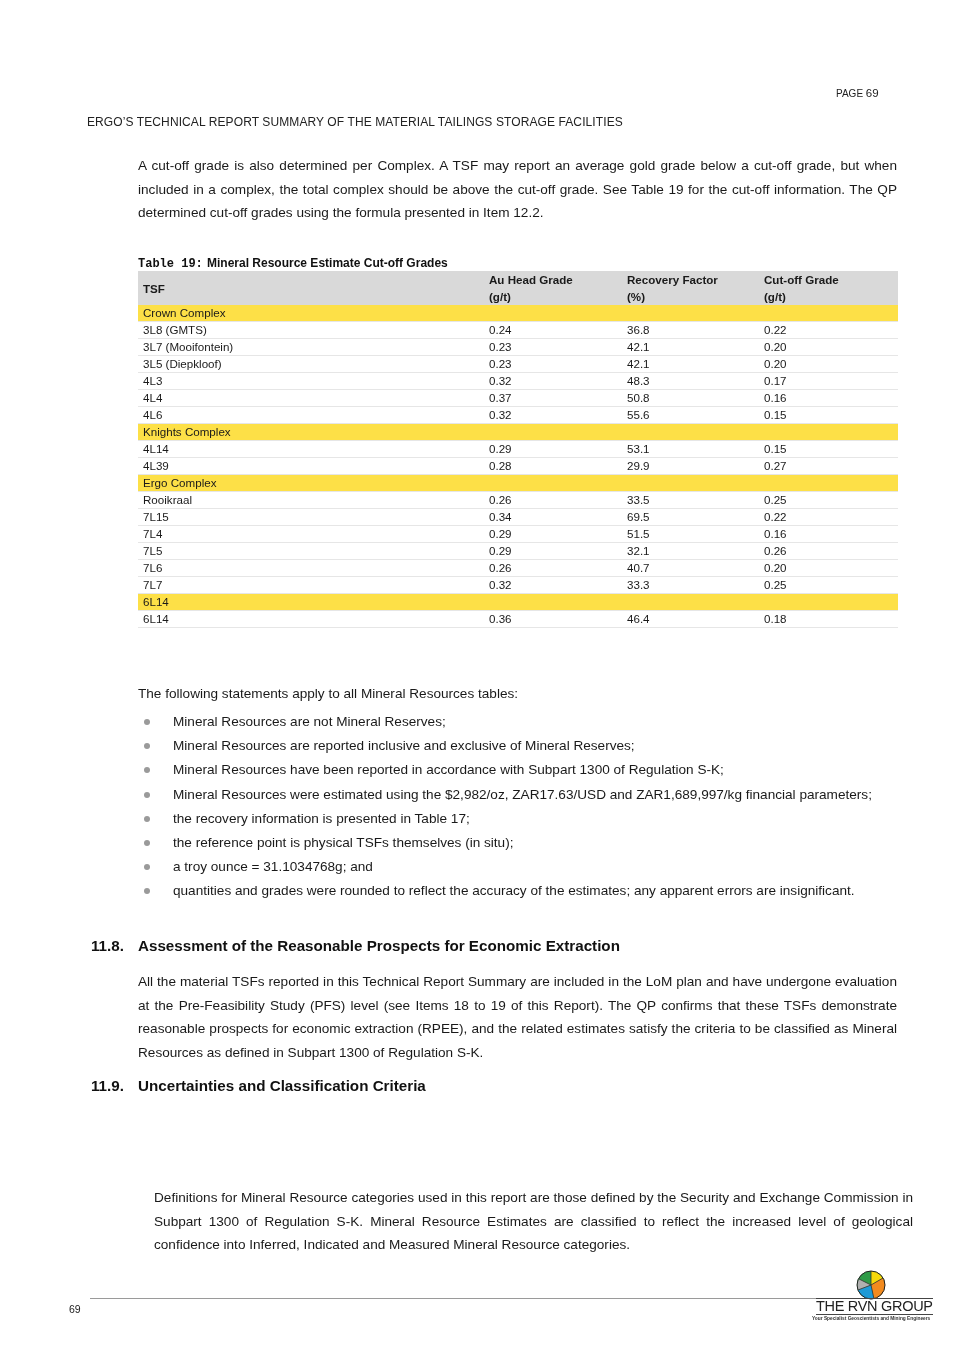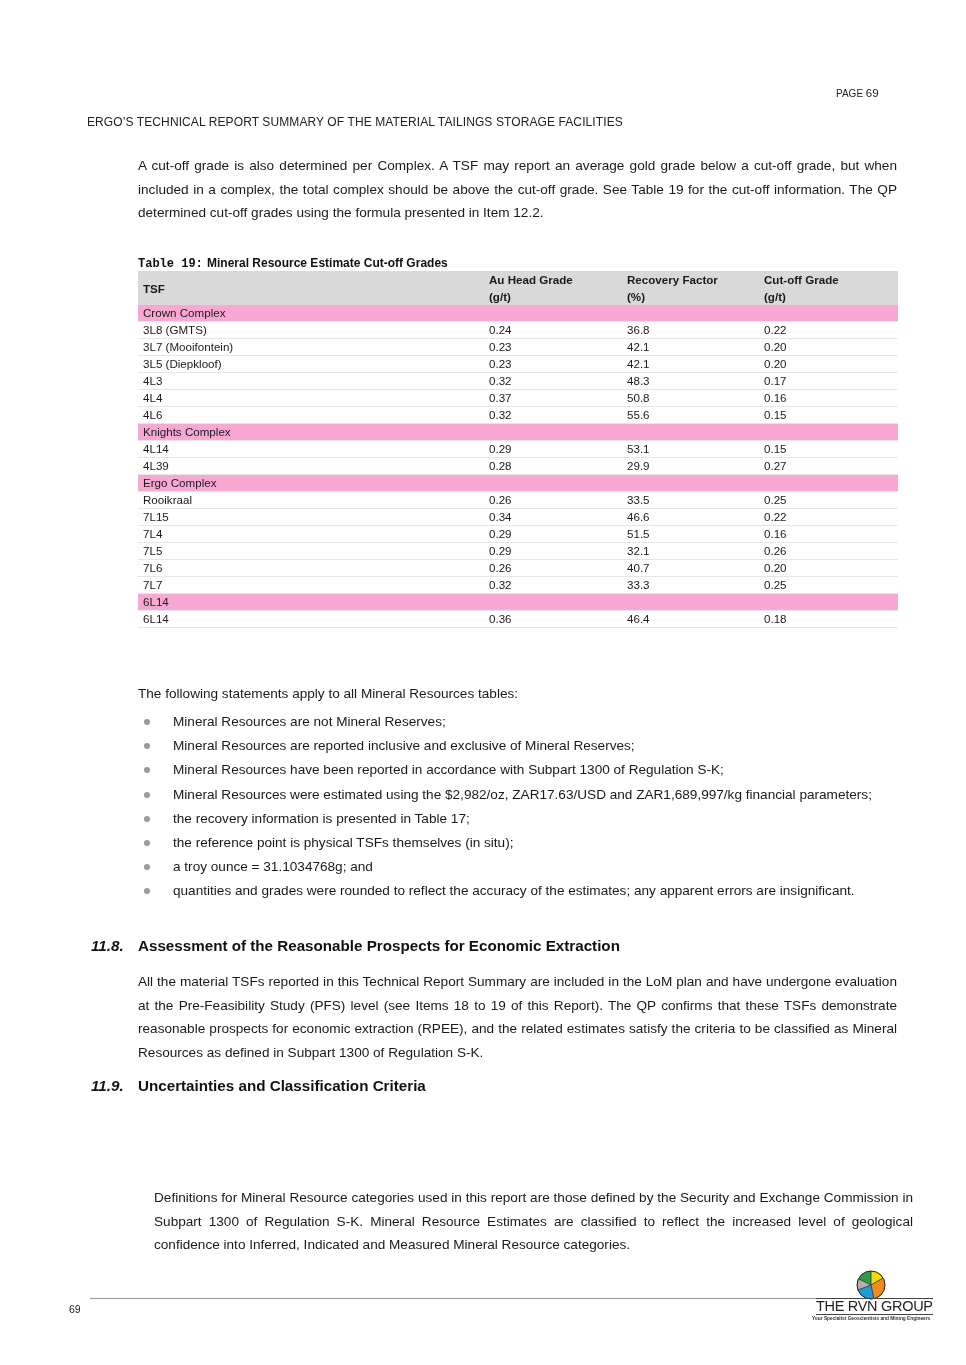--- a/index.html
+++ b/index.html
@@ -7,29 +7,29 @@
   .hdr-title { position: absolute; left: 87px; top: 95px; font-size: 12px; letter-spacing: 0.1px; color: #222; margin-top: 20px; }
   .hdr-page { position: absolute; left: 836px; top: 87px; font-size: 10px; color: #222; }
   .hdr-page .num { font-size: 11.5px; }
   .para { position: absolute; left: 138px; width: 759px; font-size: 13.6px; line-height: 23.5px; text-align: justify; color: #1a1a1a; }
   .caption { position: absolute; left: 138px; top: 256px; font-size: 12px; font-weight: bold; color: #111; }
   .caption .lbl { display: inline-block; width: 69px; font-family: Liberation Mono, monospace; }
   table.t19 { position: absolute; left: 138px; top: 271px; width: 760px; border-collapse: collapse; font-size: 11.6px; color: #1a1a1a; }
   table.t19 th { background: #d9d9d9; font-weight: bold; text-align: left; vertical-align: top; padding: 0 5px; line-height: 17px; }
   table.t19 th.tsf { vertical-align: middle; }
   table.t19 td { padding: 0 5px; height: 16px; line-height: 16px; border-bottom: 1px solid #e6e6e6; }
-  table.t19 tr.group td { background: #f9a8d4; }
+  table.t19 tr.group td { background: #fde047; }
   table.t19 col.c1 { width: 346px; }
   table.t19 col.c2 { width: 138px; }
   table.t19 col.c3 { width: 137px; }
   ul.bul { position: absolute; left: 138px; top: 710px; width: 759px; margin: 0; padding: 0; list-style: none; font-size: 13.6px; line-height: 24.2px; }
   ul.bul li { position: relative; padding-left: 35px; text-align: justify; }
   ul.bul li .dot { position: absolute; left: 6px; top: 9px; width: 6px; height: 6px; border-radius: 50%; background: #9a9a9a; }
   .sec { position: absolute; left: 91px; font-size: 15.2px; font-weight: bold; color: #111; }
-  .sec .no { display: inline-block; width: 47px; font-style: italic; }
+  .sec .no { display: inline-block; width: 47px; }
   .foot-line { position: absolute; left: 90px; top: 1298px; width: 835px; height: 1px; background: #9a9a9a; }
   .foot-num { position: absolute; left: 69px; top: 1303px; font-size: 10.5px; color: #222; }
   .logo { position: absolute; left: 812px; top: 1270px; width: 122px; height: 54px; }
   .logo .circle { position: absolute; left: 44px; top: 0; width: 30px; height: 30px; }
   .logo .name { position: absolute; left: 4px; top: 28px; font-size: 14.5px; letter-spacing: -0.3px; color: #222; border-top: 1px solid #444; border-bottom: 1px solid #444; line-height: 15px; white-space: nowrap; }
   .logo .tag { position: absolute; left: 0; top: 46px; font-size: 4.8px; font-weight: bold; color: #333; white-space: nowrap; }
 </style>
 </head>
 <body>
 
@@ -122,21 +122,21 @@
       </tr>
       <tr>
         <td>Rooikraal</td>
         <td>0.26</td>
         <td>33.5</td>
         <td>0.25</td>
       </tr>
       <tr>
         <td>7L15</td>
         <td>0.34</td>
-        <td>46.6</td>
+        <td>69.5</td>
         <td>0.22</td>
       </tr>
       <tr>
         <td>7L4</td>
         <td>0.29</td>
         <td>51.5</td>
         <td>0.16</td>
       </tr>
       <tr>
         <td>7L5</td>

